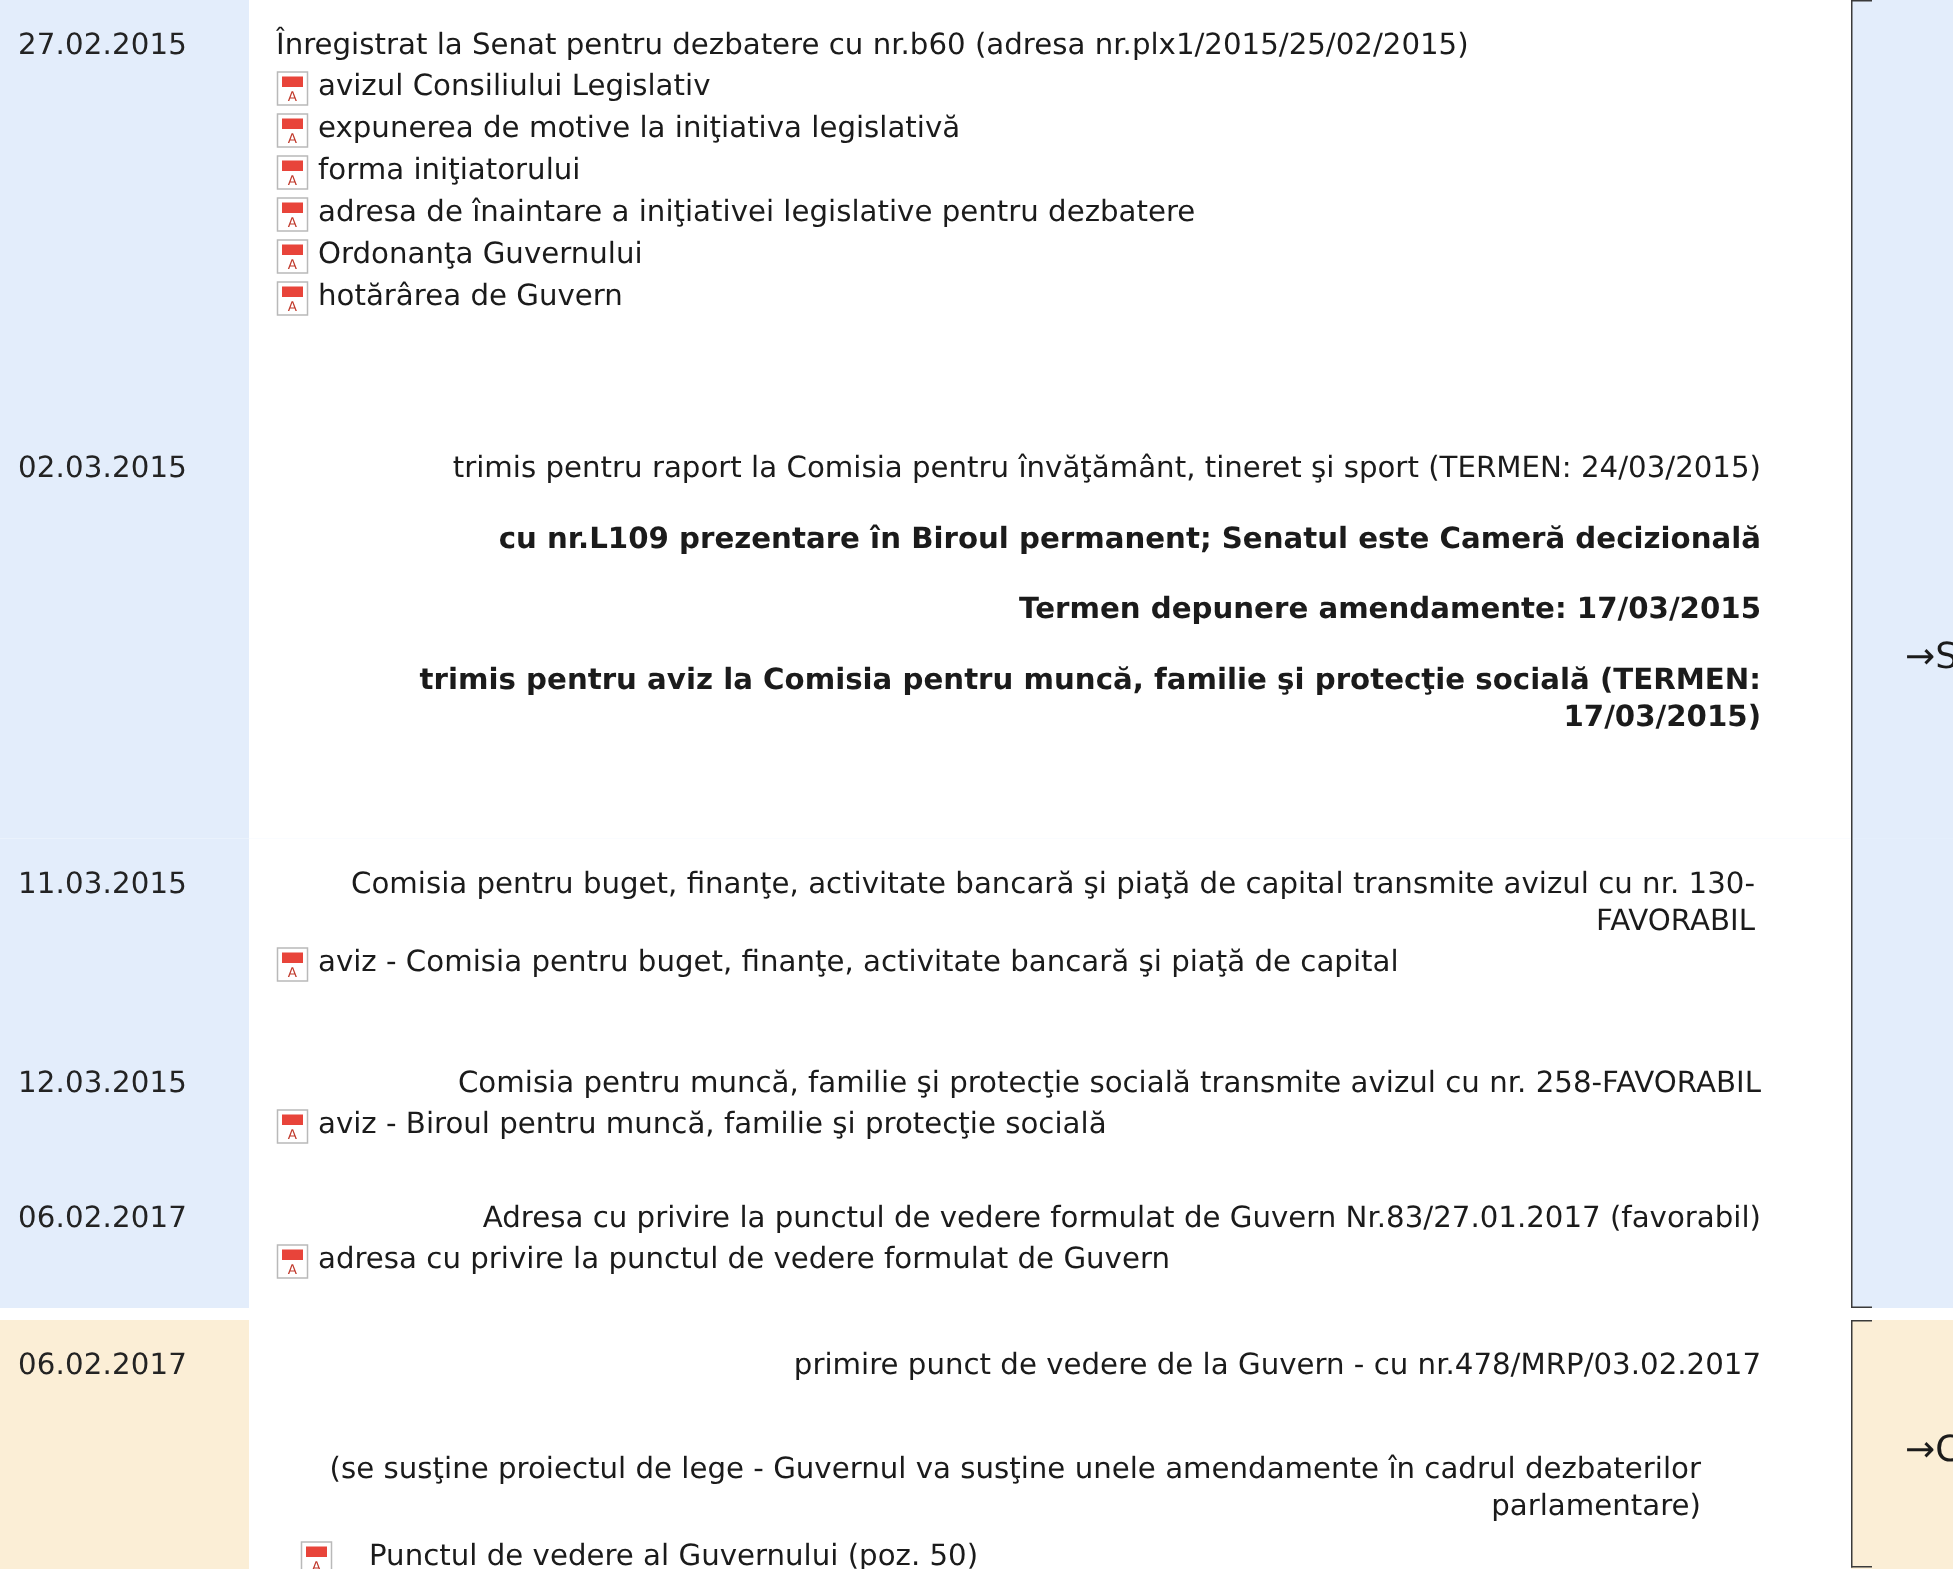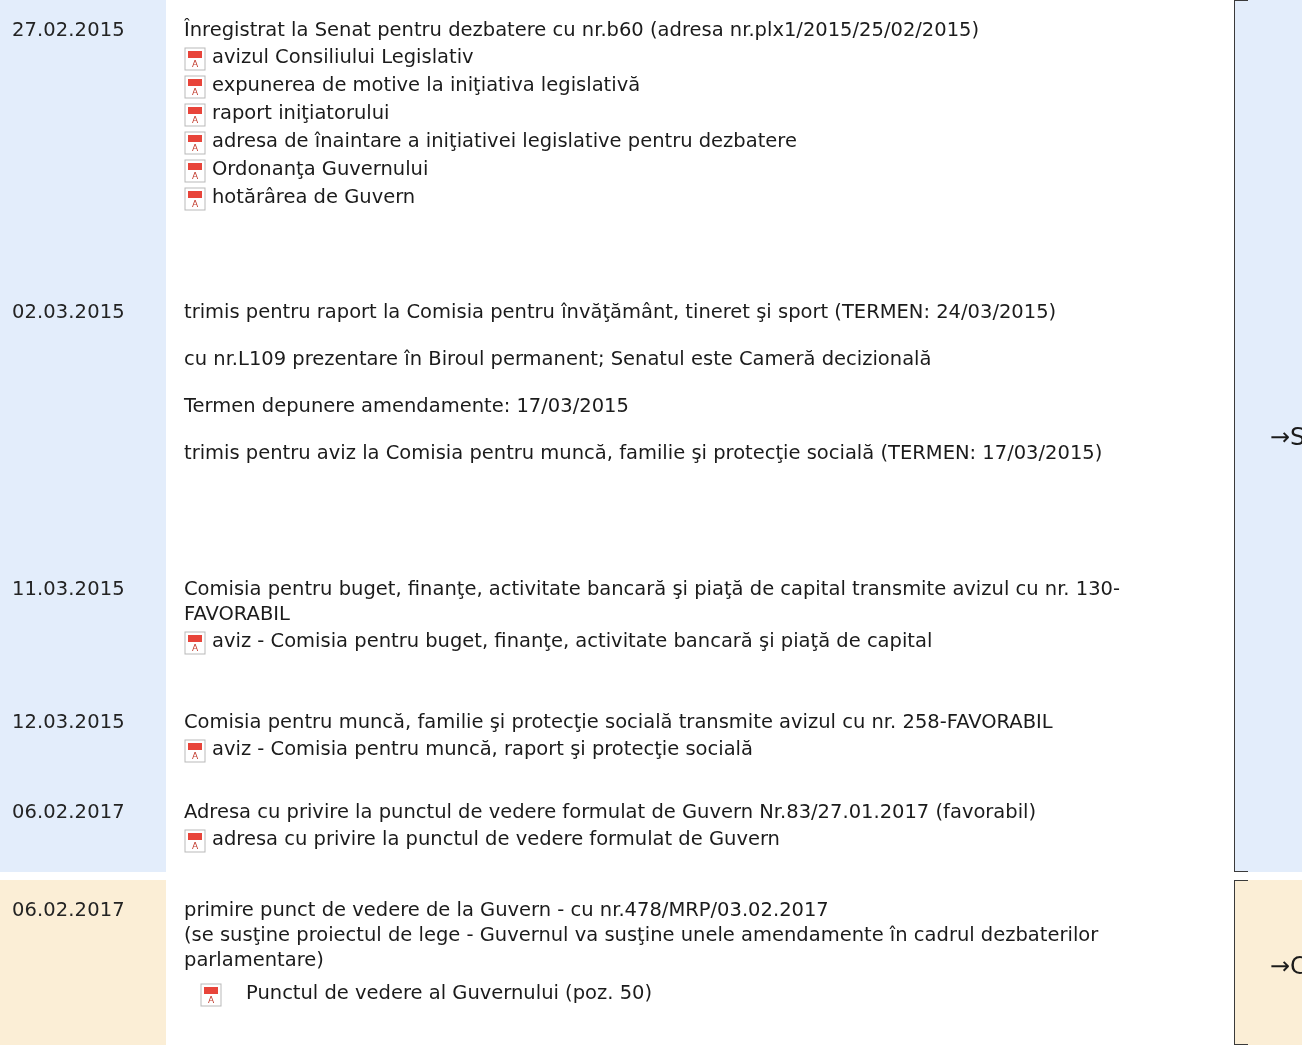--- a/index.html
+++ b/index.html
@@ -80,23 +80,25 @@
   
   .content-cell {
     background: #ffffff;
   }
 
   .line {
     margin: 0 0 0 0;
   }
   .para {
     margin: 0 0 0 0;
+    text-align: right;
   }
   .spaced {
     margin-top: 22px;
+    font-weight: bold;
   }
   .doc-line {
     display: flex;
     align-items: flex-start;
     margin-top: 2px;
   }
   .doc-line .label {
     margin-left: 6px;
   }
   .doc-line.indented {
@@ -177,21 +179,21 @@
           </div>
 
           <div class="doc-line">
             <span class="pdf-icon">
               <svg width="22" height="24" viewBox="0 0 22 24" xmlns="http://www.w3.org/2000/svg">
                 <rect x="1" y="1" width="20" height="22" fill="#ffffff" stroke="#b9b9b9" stroke-width="1"></rect>
                 <path d="M4 4 L18 4 L18 11 L4 11 Z" fill="#e8443a"></path>
                 <text x="11" y="20" font-size="9" font-family="DejaVu Sans, sans-serif" fill="#c0392b" text-anchor="middle">A</text>
               </svg>
             </span>
-            <span class="label">raport iniţiatorului</span>
+            <span class="label">forma iniţiatorului</span>
           </div>
 
           <div class="doc-line">
             <span class="pdf-icon">
               <svg width="22" height="24" viewBox="0 0 22 24" xmlns="http://www.w3.org/2000/svg">
                 <rect x="1" y="1" width="20" height="22" fill="#ffffff" stroke="#b9b9b9" stroke-width="1"></rect>
                 <path d="M4 4 L18 4 L18 11 L4 11 Z" fill="#e8443a"></path>
                 <text x="11" y="20" font-size="9" font-family="DejaVu Sans, sans-serif" fill="#c0392b" text-anchor="middle">A</text>
               </svg>
             </span>
@@ -257,21 +259,21 @@
         <div class="content-cell">
           <div class="para">Comisia pentru muncă, familie şi protecţie socială transmite avizul cu nr. 258-FAVORABIL</div>
           <div class="doc-line">
             <span class="pdf-icon">
               <svg width="22" height="24" viewBox="0 0 22 24" xmlns="http://www.w3.org/2000/svg">
                 <rect x="1" y="1" width="20" height="22" fill="#ffffff" stroke="#b9b9b9" stroke-width="1"></rect>
                 <path d="M4 4 L18 4 L18 11 L4 11 Z" fill="#e8443a"></path>
                 <text x="11" y="20" font-size="9" font-family="DejaVu Sans, sans-serif" fill="#c0392b" text-anchor="middle">A</text>
               </svg>
             </span>
-            <span class="label">aviz - Comisia pentru muncă, raport şi protecţie socială</span>
+            <span class="label">aviz - Biroul pentru muncă, familie şi protecţie socială</span>
           </div>
         </div>
         <div class="chamber-cell senate-chamber"></div>
       </div>
 
       <div class="row senate-block" style="min-height:90px;">
         <div class="date-cell">06.02.2017</div>
         <div class="content-cell">
           <div class="para">Adresa cu privire la punctul de vedere formulat de Guvern Nr.83/27.01.2017 (favorabil)</div>
           <div class="doc-line">
@@ -294,21 +296,21 @@
       </div>
     </div>
 
     <div class="group-divider"></div>
 
     <div class="cd-group" style="position:relative;">
       <div class="row cd-block" style="min-height:165px;">
         <div class="date-cell">06.02.2017</div>
         <div class="content-cell">
           <div class="para">primire punct de vedere de la Guvern - cu nr.478/MRP/03.02.2017</div>
-          <div class="para" style="padding-right:40px;">(se susţine proiectul de lege - Guvernul va susţine unele amendamente în cadrul dezbaterilor parlamentare)</div>
+          <div class="para" style="padding-right:40px;margin-top:44px;">(se susţine proiectul de lege - Guvernul va susţine unele amendamente în cadrul dezbaterilor parlamentare)</div>
           <div class="doc-line indented" style="margin-top:8px;">
             <span class="pdf-icon">
               <svg width="22" height="24" viewBox="0 0 22 24" xmlns="http://www.w3.org/2000/svg">
                 <rect x="1" y="1" width="20" height="22" fill="#ffffff" stroke="#b9b9b9" stroke-width="1"></rect>
                 <path d="M4 4 L18 4 L18 11 L4 11 Z" fill="#e8443a"></path>
                 <text x="11" y="20" font-size="9" font-family="DejaVu Sans, sans-serif" fill="#c0392b" text-anchor="middle">A</text>
               </svg>
             </span>
             <span class="label">Punctul de vedere al Guvernului (poz. 50)</span>
           </div>

